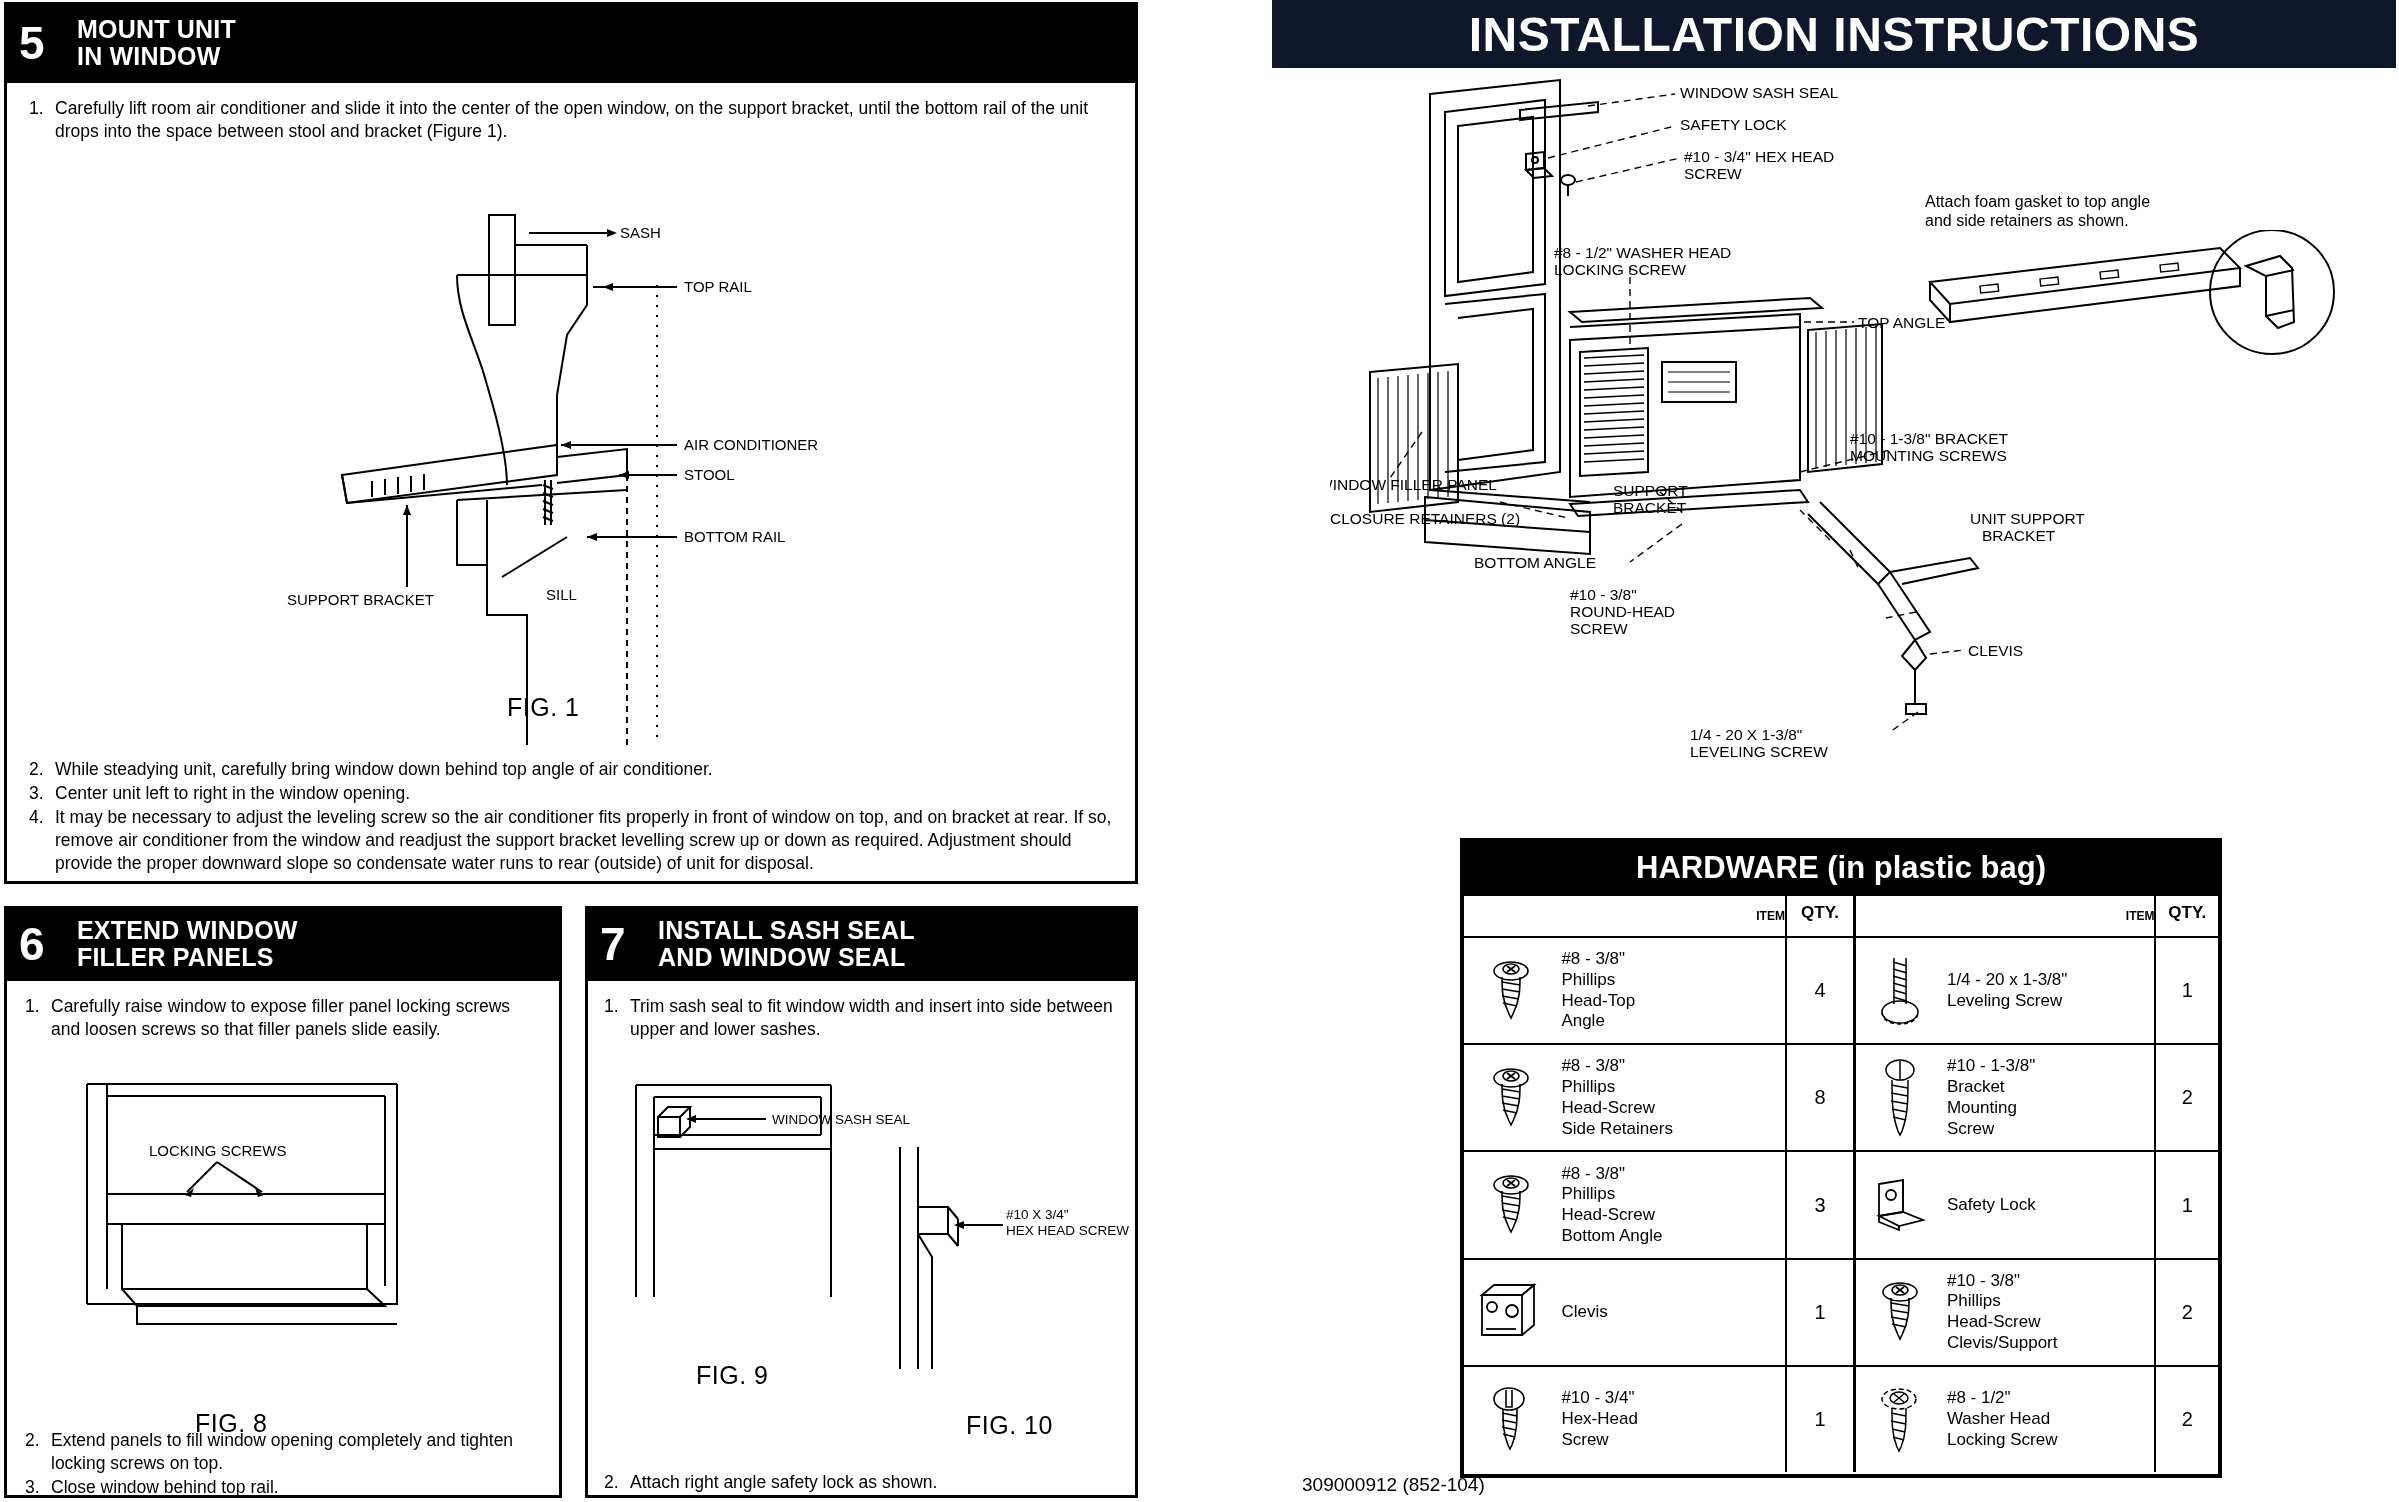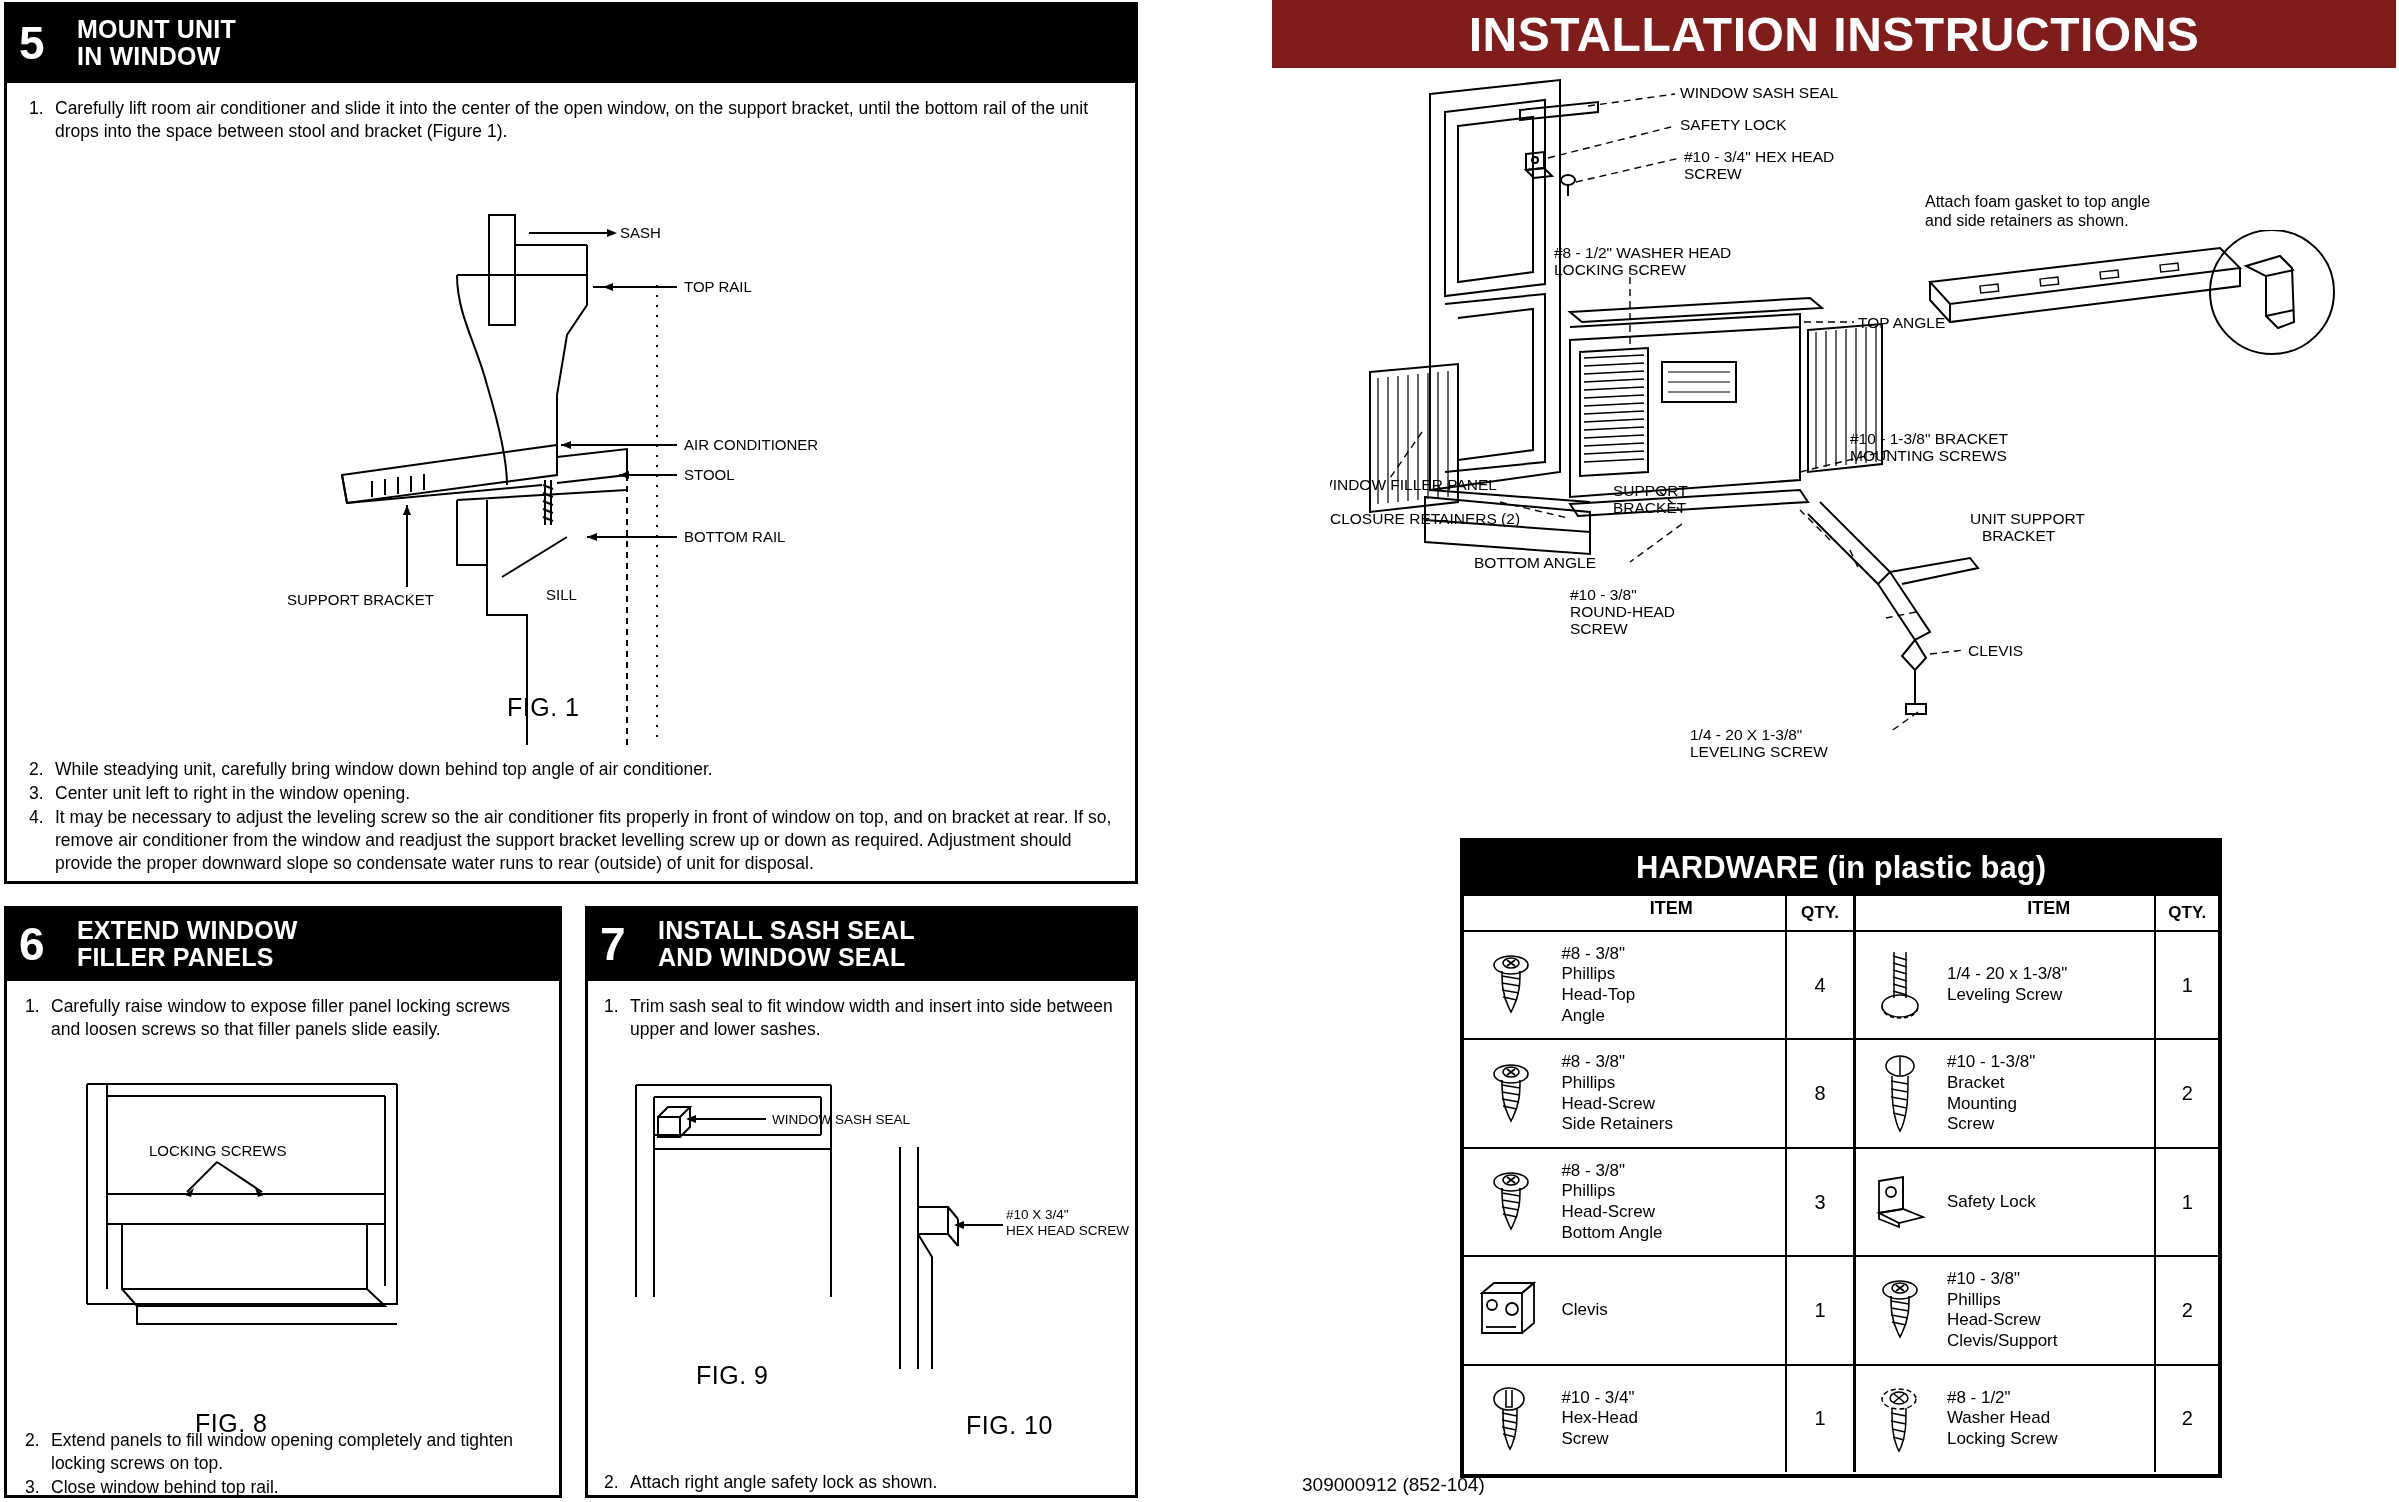--- a/index.html
+++ b/index.html
@@ -37,38 +37,38 @@
   #step5-intro{position:absolute;left:22px;top:92px;width:1090px;}
   #step5-outro{position:absolute;left:22px;top:753px;width:1090px;}
 
   #panel-step6{left:4px;top:906px;width:558px;height:592px;}
   #panel-step7{left:585px;top:906px;width:553px;height:592px;}
   #panel-step6 .step-header,#panel-step7 .step-header{height:72px;}
 
   .fig-caption{font-size:25px;letter-spacing:.5px;position:absolute;}
   #title-bar{
     position:absolute;left:1272px;top:0px;width:1124px;height:68px;
-    background:#7f1d1d;color:#fff;display:flex;align-items:center;justify-content:center;
+    background:#0f172a;color:#fff;display:flex;align-items:center;justify-content:center;
   }
   #title-bar .t{font-size:48px;font-weight:bold;letter-spacing:.5px;}
 
   
   #hardware{
     position:absolute;left:1460px;top:838px;width:762px;height:640px;
     border:4px solid #000;box-sizing:border-box;background:#fff;
   }
   #hw-title{background:#000;color:#fff;text-align:center;font-size:31px;font-weight:bold;
             padding:8px 0 10px;}
   .hw-wrap{display:flex;height:calc(100% - 56px);box-sizing:border-box;}
   .hw-side{display:flex;flex-direction:column;box-sizing:border-box;}
   .hw-left{width:52%;border-right:3px solid #000;}
   .hw-right{width:48%;}
   .hw-headrow{display:flex;border-bottom:2px solid #000;}
   .hw-headrow .ic{flex:0 0 24%;border-right:0;}
-  .hw-headrow .it{flex:1 1 auto;text-align:center;font-size:18px;font-weight:bold;padding:2px 0;}
+  .hw-headrow .it{flex:1 1 auto;text-align:right;font-size:12px;font-weight:bold;padding:13px 0;}
   .hw-headrow .qt{flex:0 0 17%;text-align:center;font-size:17px;font-weight:bold;padding:7px 0;
                   border-left:2px solid #000;}
   .hw-row{display:flex;flex:1 1 0;border-bottom:2px solid #000;min-height:0;}
   .hw-row:last-child{border-bottom:none;}
   .hw-row .ic{flex:0 0 24%;display:flex;align-items:center;justify-content:center;}
   .hw-row .it{flex:1 1 auto;font-size:17px;line-height:1.22;display:flex;align-items:center;
               padding-left:4px;}
   .hw-row .qt{flex:0 0 17%;border-left:2px solid #000;display:flex;align-items:center;
               justify-content:center;font-size:20px;}
 

